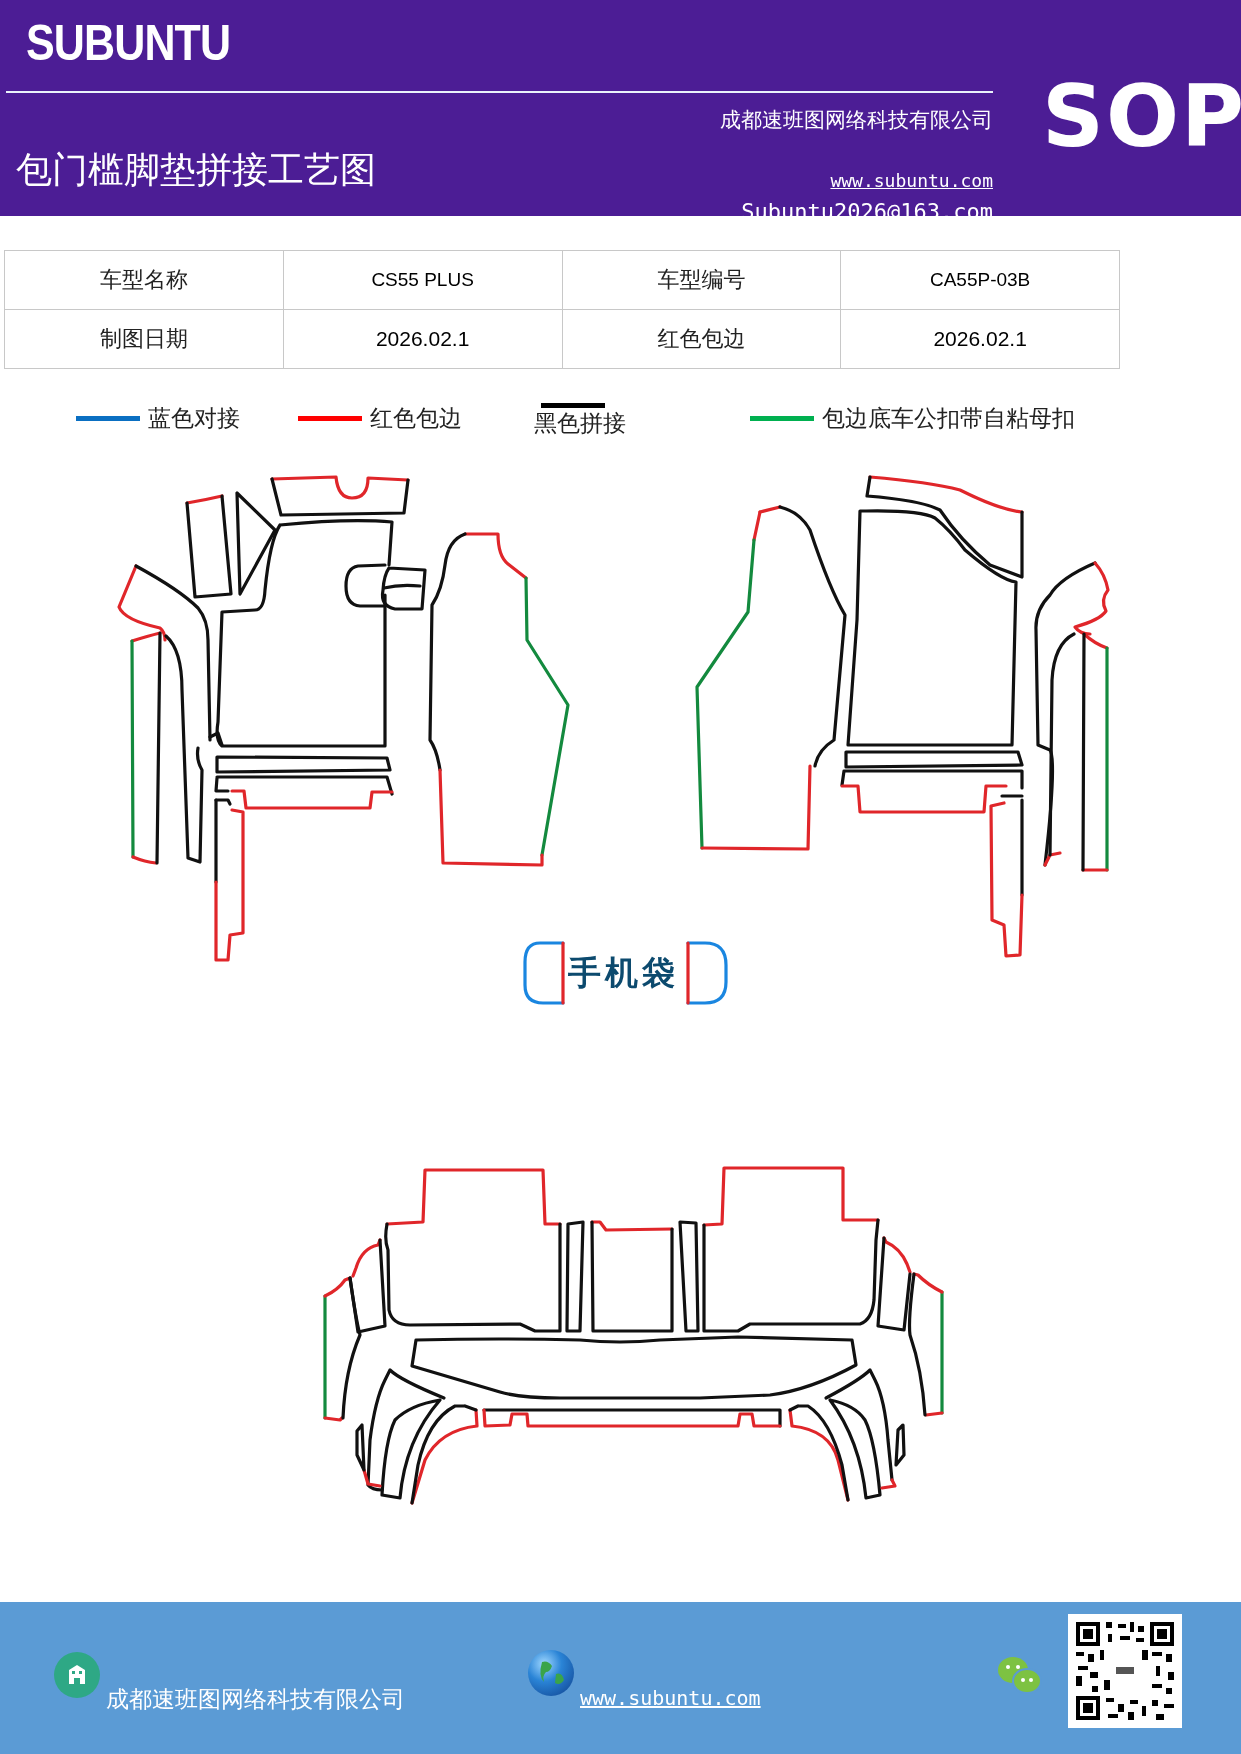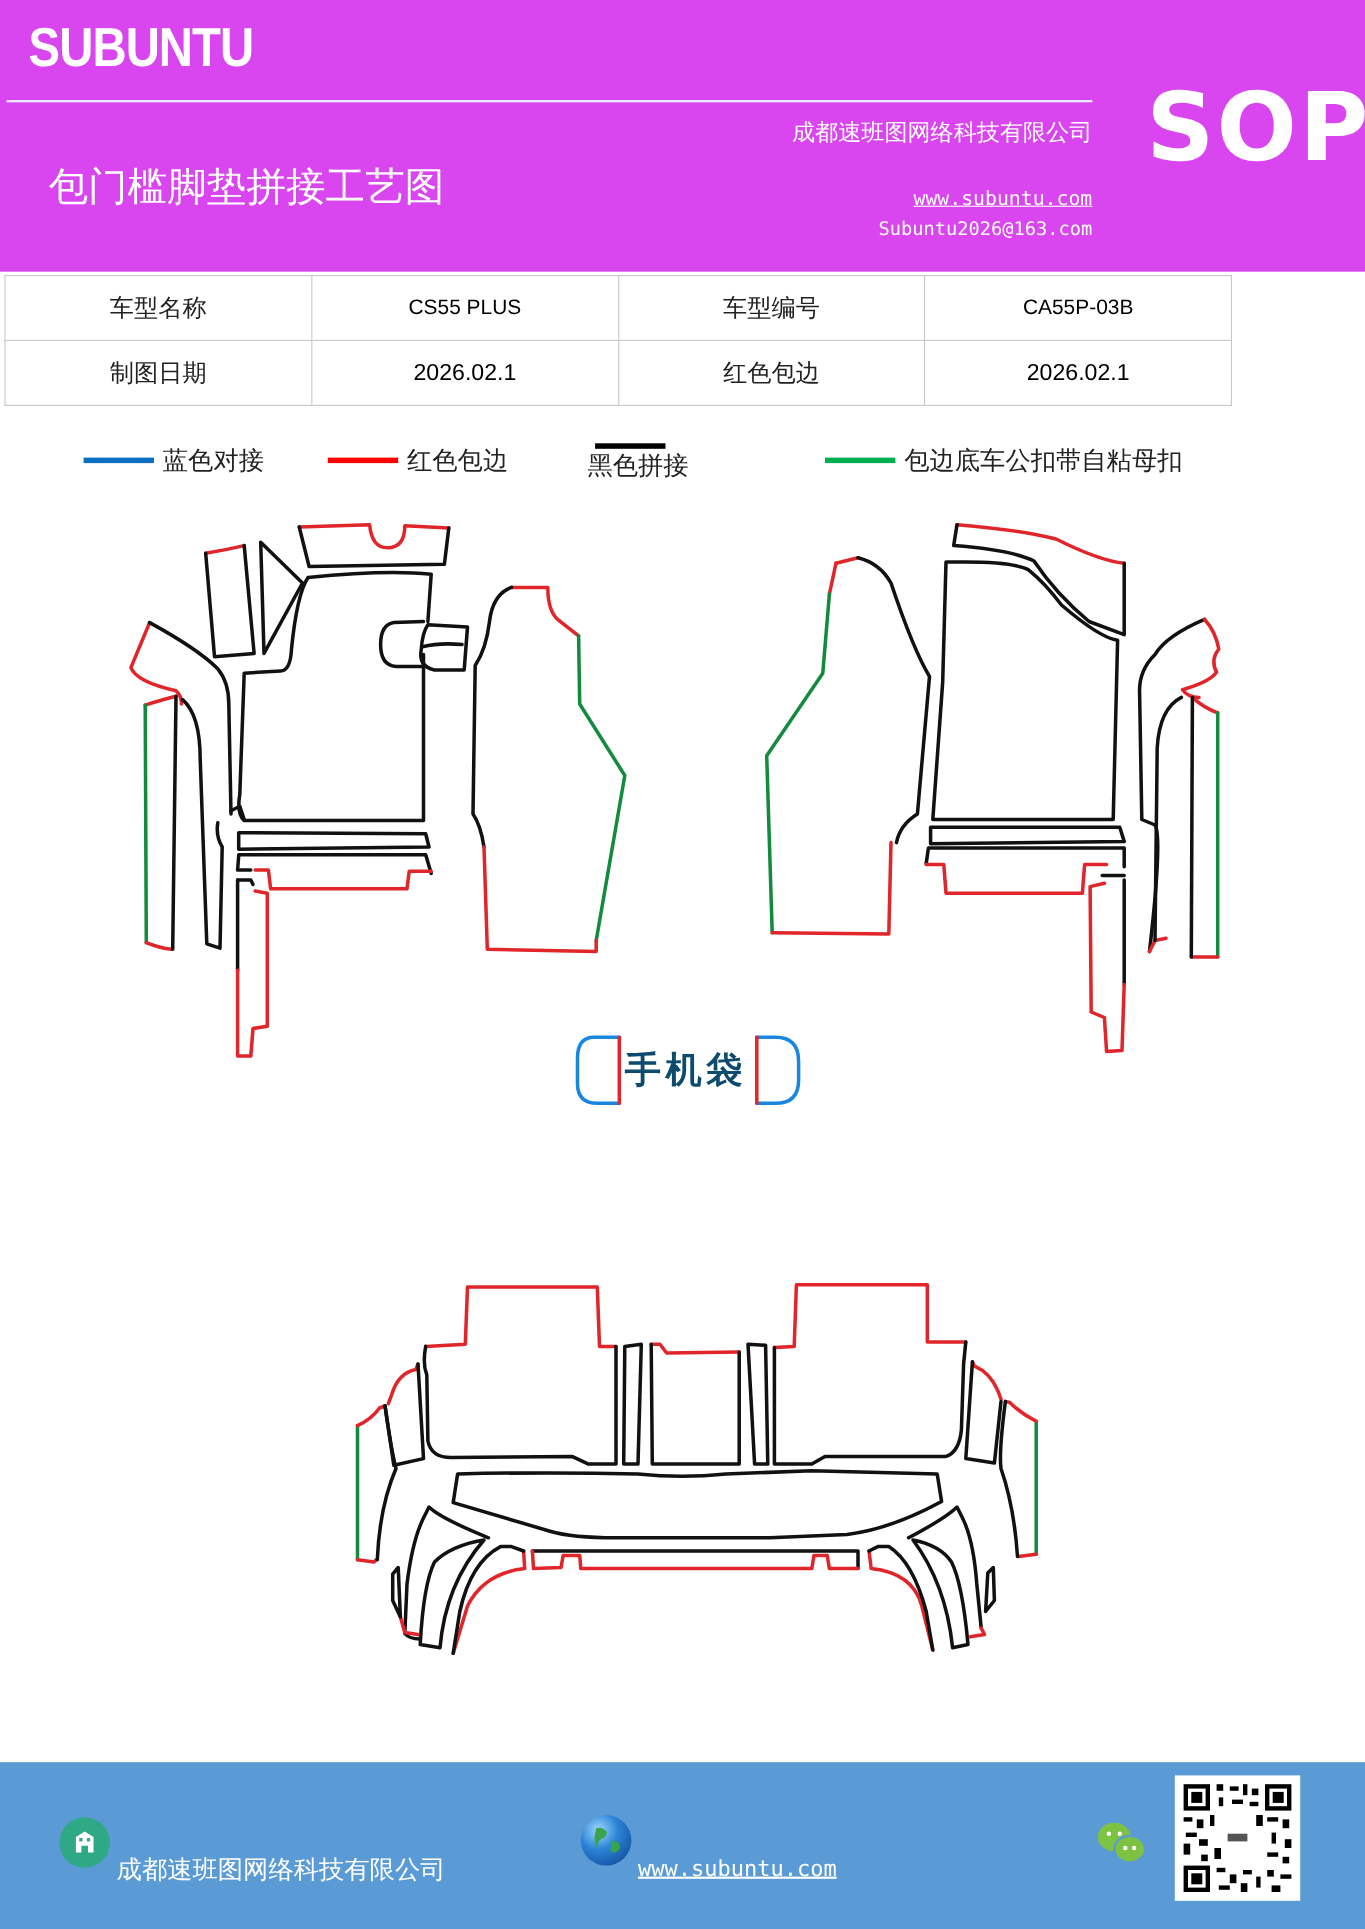--- a/index.html
+++ b/index.html
@@ -1,25 +1,25 @@
 <!DOCTYPE html>
 <html><head>
 <meta charset="utf-8">
 <style>
   html, body { margin:0; padding:0; }
   body { width:1241px; height:1754px; position:relative; background:#ffffff; overflow:hidden;
          font-family:"DejaVu Serif", serif; }
-  .header { position:absolute; left:0; top:0; width:1241px; height:247px; background:#d946ef; }
+  .header { position:absolute; left:0; top:0; width:1241px; height:216px; background:#4c1d95; }
   .brand { position:absolute; left:26px; top:14px; color:#fff; font-family:"Liberation Sans", sans-serif;
            font-weight:bold; font-size:50px; letter-spacing:-1px; transform:scaleX(0.86); transform-origin:left top; }
   .hline { position:absolute; left:6px; top:91px; width:987px; height:2px; background:#eaf2fb; }
-  .doc-title { position:absolute; left:44px; top:146px; color:#fff; font-size:36px; }
+  .doc-title { position:absolute; left:16px; top:146px; color:#fff; font-size:36px; }
   .company { position:absolute; right:248px; top:106px; color:#fff; font-size:21px; }
   .web { position:absolute; right:248px; top:170px; color:#fff; font-family:"DejaVu Sans Mono", monospace; font-size:18px; text-decoration:underline; }
-  .email { position:absolute; right:248px; top:199px; color:#fff; font-family:"DejaVu Sans Mono", monospace; font-size:17px; }
+  .email { position:absolute; right:248px; top:199px; color:#fff; font-family:"DejaVu Sans Mono", monospace; font-size:22px; }
   .sop { position:absolute; left:1042px; top:66px; color:#fff; font-family:"DejaVu Sans", sans-serif; font-size:86px; font-weight:bold; letter-spacing:2px; }
 
   table.info { position:absolute; left:4px; top:250px; width:1116px; border-collapse:collapse; }
   table.info td { border:1px solid #c8c8c8; height:56px; text-align:center; width:25%; font-size:22px; color:#222; }
   table.info td.val { font-family:"Liberation Sans", sans-serif; font-size:19px; color:#000;margin-left:36px; }
   table.info td.val.big { font-size:21px; }
 
   .legend { position:absolute; top:403px; left:0; width:1241px; height:40px; }
   .lg-item { position:absolute; top:0; display:flex; align-items:center;text-align:center; }
   .lg-swatch { width:64px; height:5px; margin-right:8px; }

